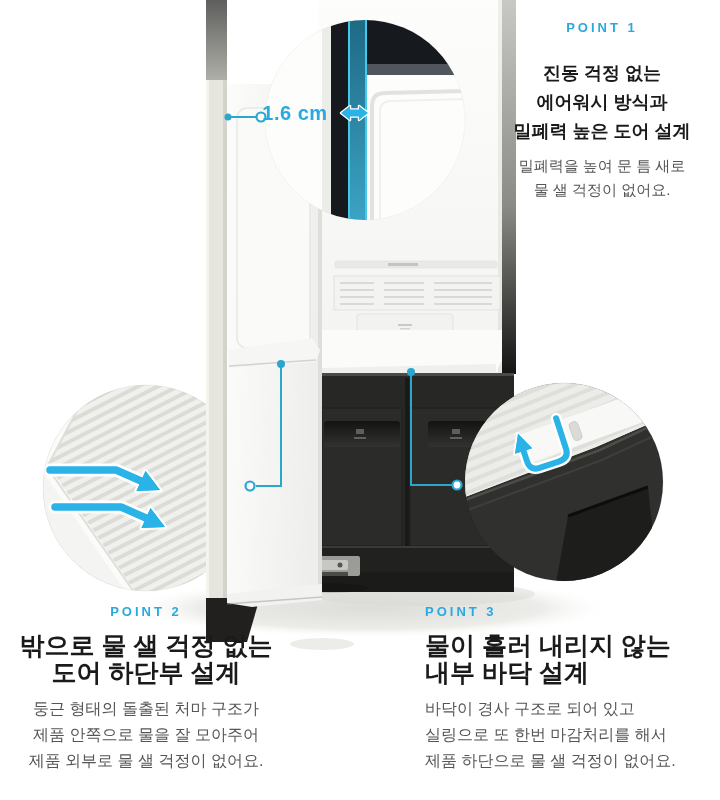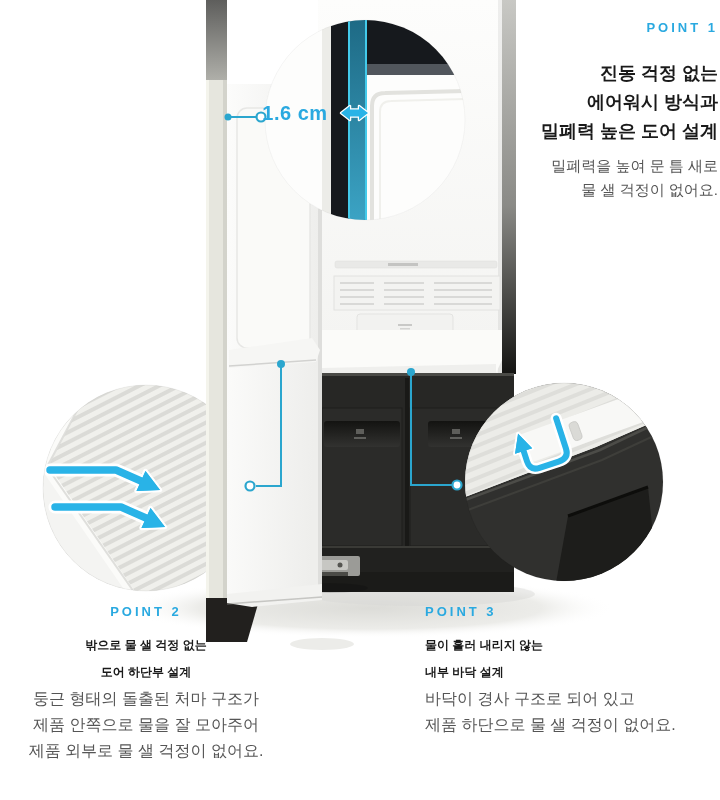--- a/index.html
+++ b/index.html
@@ -7,27 +7,27 @@
     position:relative;width:720px;height:800px;background:#ffffff;overflow:hidden;
     font-family:"Liberation Sans","DejaVu Sans",sans-serif;
   }
   .illustration{position:absolute;left:0;top:0;width:720px;height:800px;}
   .point{position:absolute;}
   .plabel{font-size:13px;font-weight:bold;letter-spacing:3px;color:var(--accent-blue,#2AA9E0);}
   .ptitle{color:var(--title-color,#1A1A1A);font-weight:bold;}
   .ptitle span{display:block;}
   .pbody{color:var(--body-color,#555);}
   .pbody span{display:block;}
-  .p1{left:486px;top:20px;width:232px;text-align:right;}
+  .p1{left:486px;top:20px;width:232px;text-align:center;}
   .p1 .ptitle{font-size:18px;line-height:29px;margin-top:24px;}
   .p1 .pbody{font-size:15px;line-height:24px;margin-top:8px;}
   .p2{left:5px;top:604px;width:282px;text-align:center;}
   .p3{left:425px;top:604px;width:282px;text-align:left;}
-  .p2 .ptitle,.p3 .ptitle{font-size:12px;line-height:27px;margin-top:13px;}
-  .p2 .pbody,.p3 .pbody{font-size:16px;line-height:26px;}
+  .p2 .ptitle,.p3 .ptitle{font-size:25px;line-height:27px;margin-top:13px;}
+  .p2 .pbody,.p3 .pbody{font-size:16px;line-height:26px;margin-top:10px;}
   .measure{
     position:absolute;left:254px;top:102px;width:82px;text-align:center;
     font-size:20px;font-weight:bold;letter-spacing:.5px;color:var(--accent-blue,#2AA9E0);
   }
 </style>
 </head>
 <body>
 
 <div class="canvas">
 
@@ -281,17 +281,18 @@
   </div>
 
   <div class="point p3">
     <div class="plabel">POINT 3</div>
     <div class="ptitle">
       <span>물이 흘러 내리지 않는</span>
       <span>내부 바닥 설계</span>
     </div>
     <div class="pbody">
       <span>바닥이 경사 구조로 되어 있고</span>
+      <span>실링으로 또 한번 마감처리를 해서</span>
       <span>제품 하단으로 물 샐 걱정이 없어요.</span>
     </div>
   </div>
 
 </div>
 
 </body></html>

